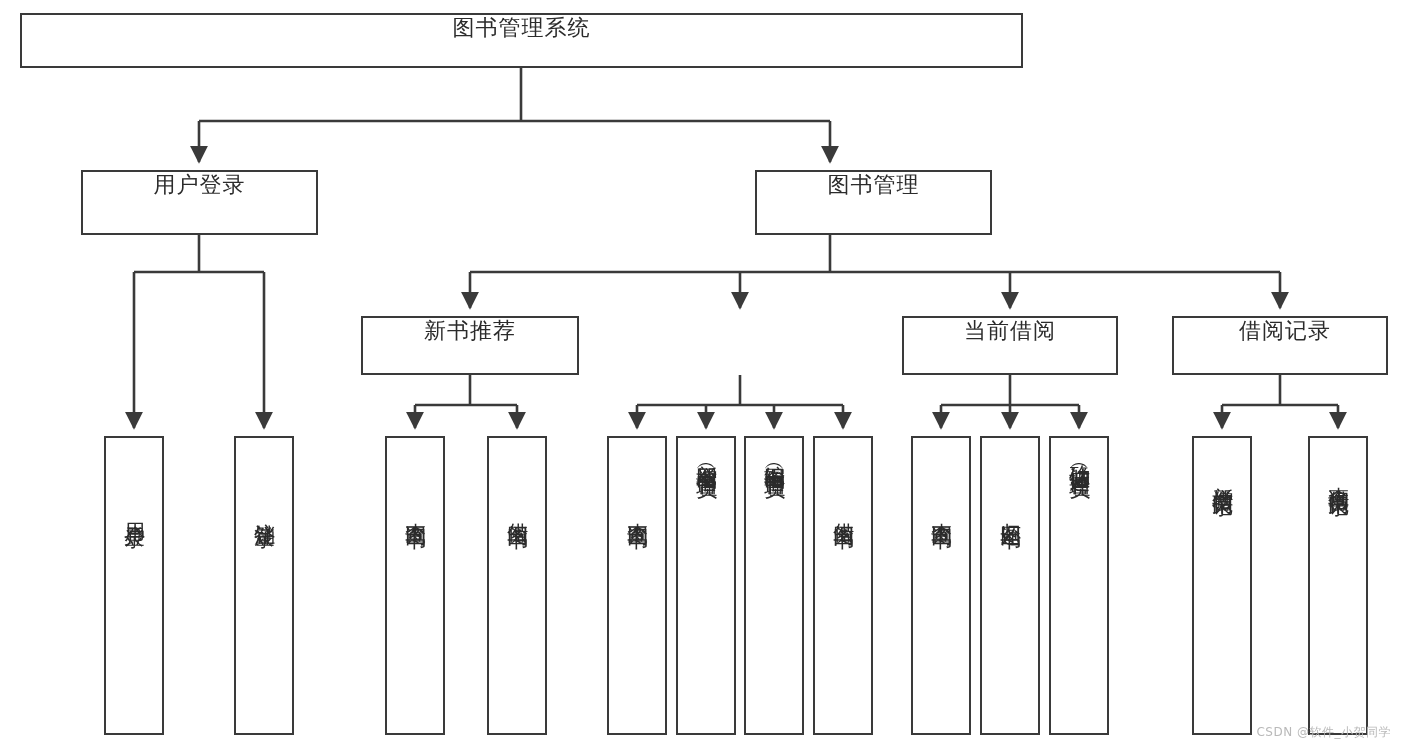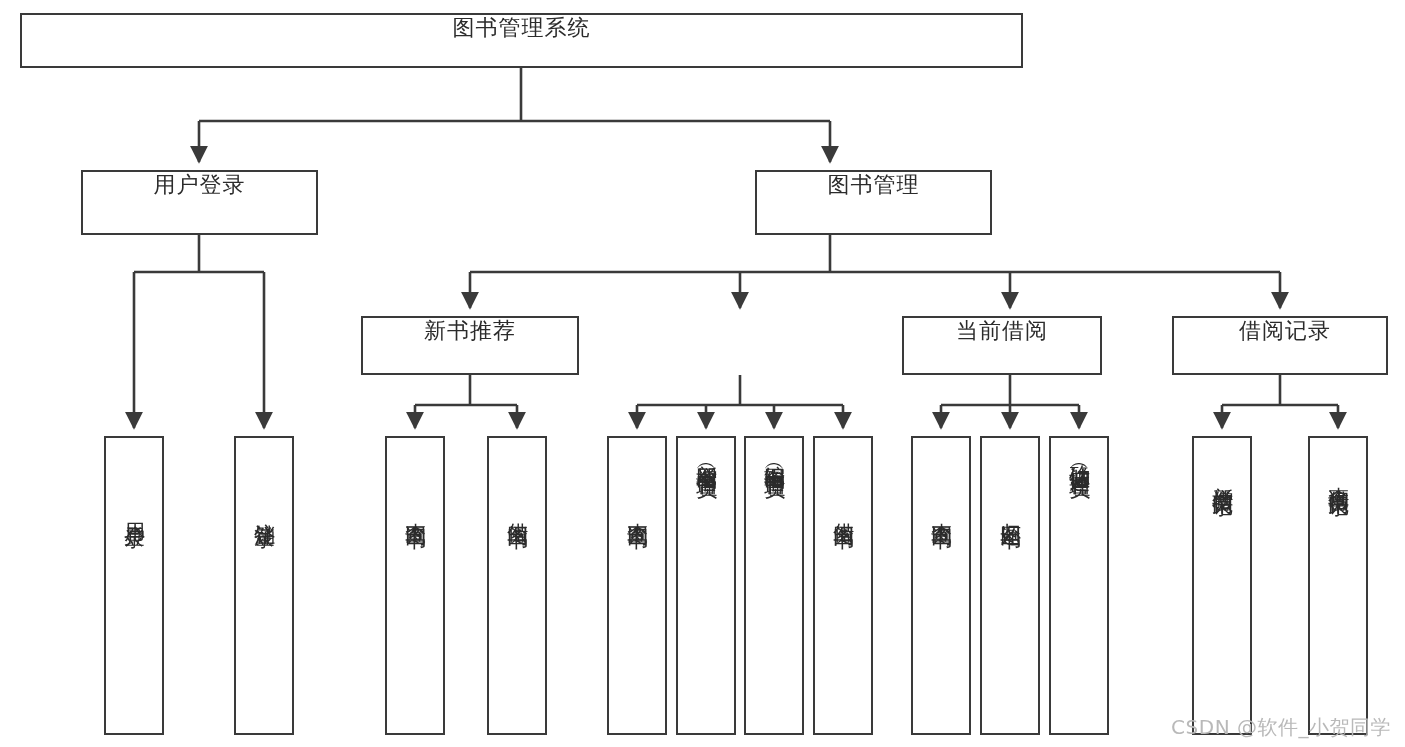--- a/index.html
+++ b/index.html
@@ -58,21 +58,21 @@
   .leaf-mid .vlabel {
     margin-top: 62px;
   }
   .leaf-tall .vlabel {
     margin-top: 4px;
   }
   .watermark {
     position: absolute;
     right: 14px;
     bottom: 6px;
-    font-size: 20px;
+    font-size: 12px;
     color: #b9b9b9;
     white-space: nowrap;
     letter-spacing: 0.5px;
   }
 </style>
 </head>
 <body>
 
 <div id="diagram-root">
 
@@ -136,21 +136,21 @@
   <div class="node node-h" style="left:81px; top:170px; width:237px; height:65px;">
     <span>用户登录</span>
   </div>
   <div class="node node-h" style="left:711px; top:170px; width:237px; height:65px;margin-left:44px;">
     <span>图书管理</span>
   </div>
 
   <div class="node node-h" style="left:361px; top:316px; width:218px; height:59px;">
     <span>新书推荐</span>
   </div>
-  <div class="node node-h" style="left:902px; top:316px; width:200px; height:59px;">
+  <div class="node node-h" style="left:902px; top:316px; width:216px; height:59px;">
     <span>当前借阅</span>
   </div>
   <div class="node node-h" style="left:1172px; top:316px; width:216px; height:59px;padding-left:10px;">
     <span>借阅记录</span>
   </div>
 
   <div class="node node-leaf leaf-mid" style="left:104px; top:436px; width:60px; height:299px;">
     <span class="vlabel">用户登录</span>
   </div>
   <div class="node node-leaf leaf-mid" style="left:234px; top:436px; width:60px; height:299px;">

